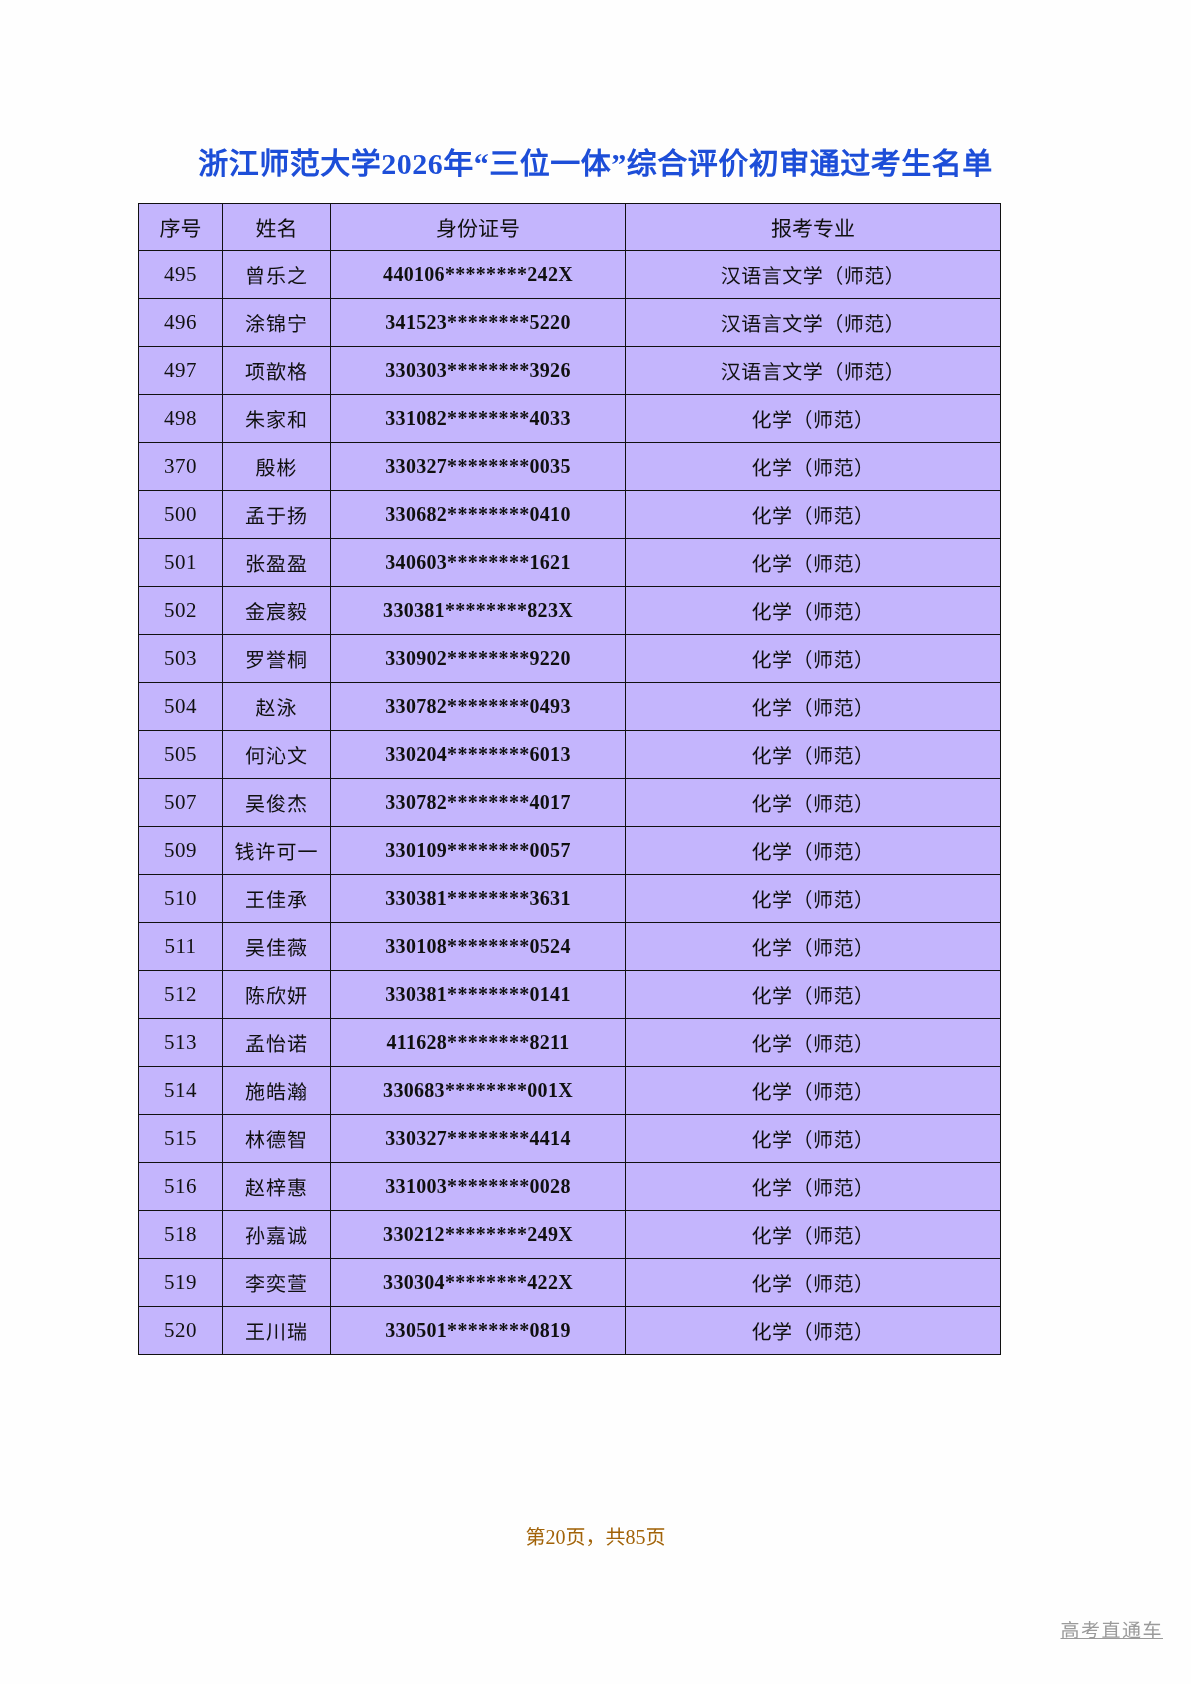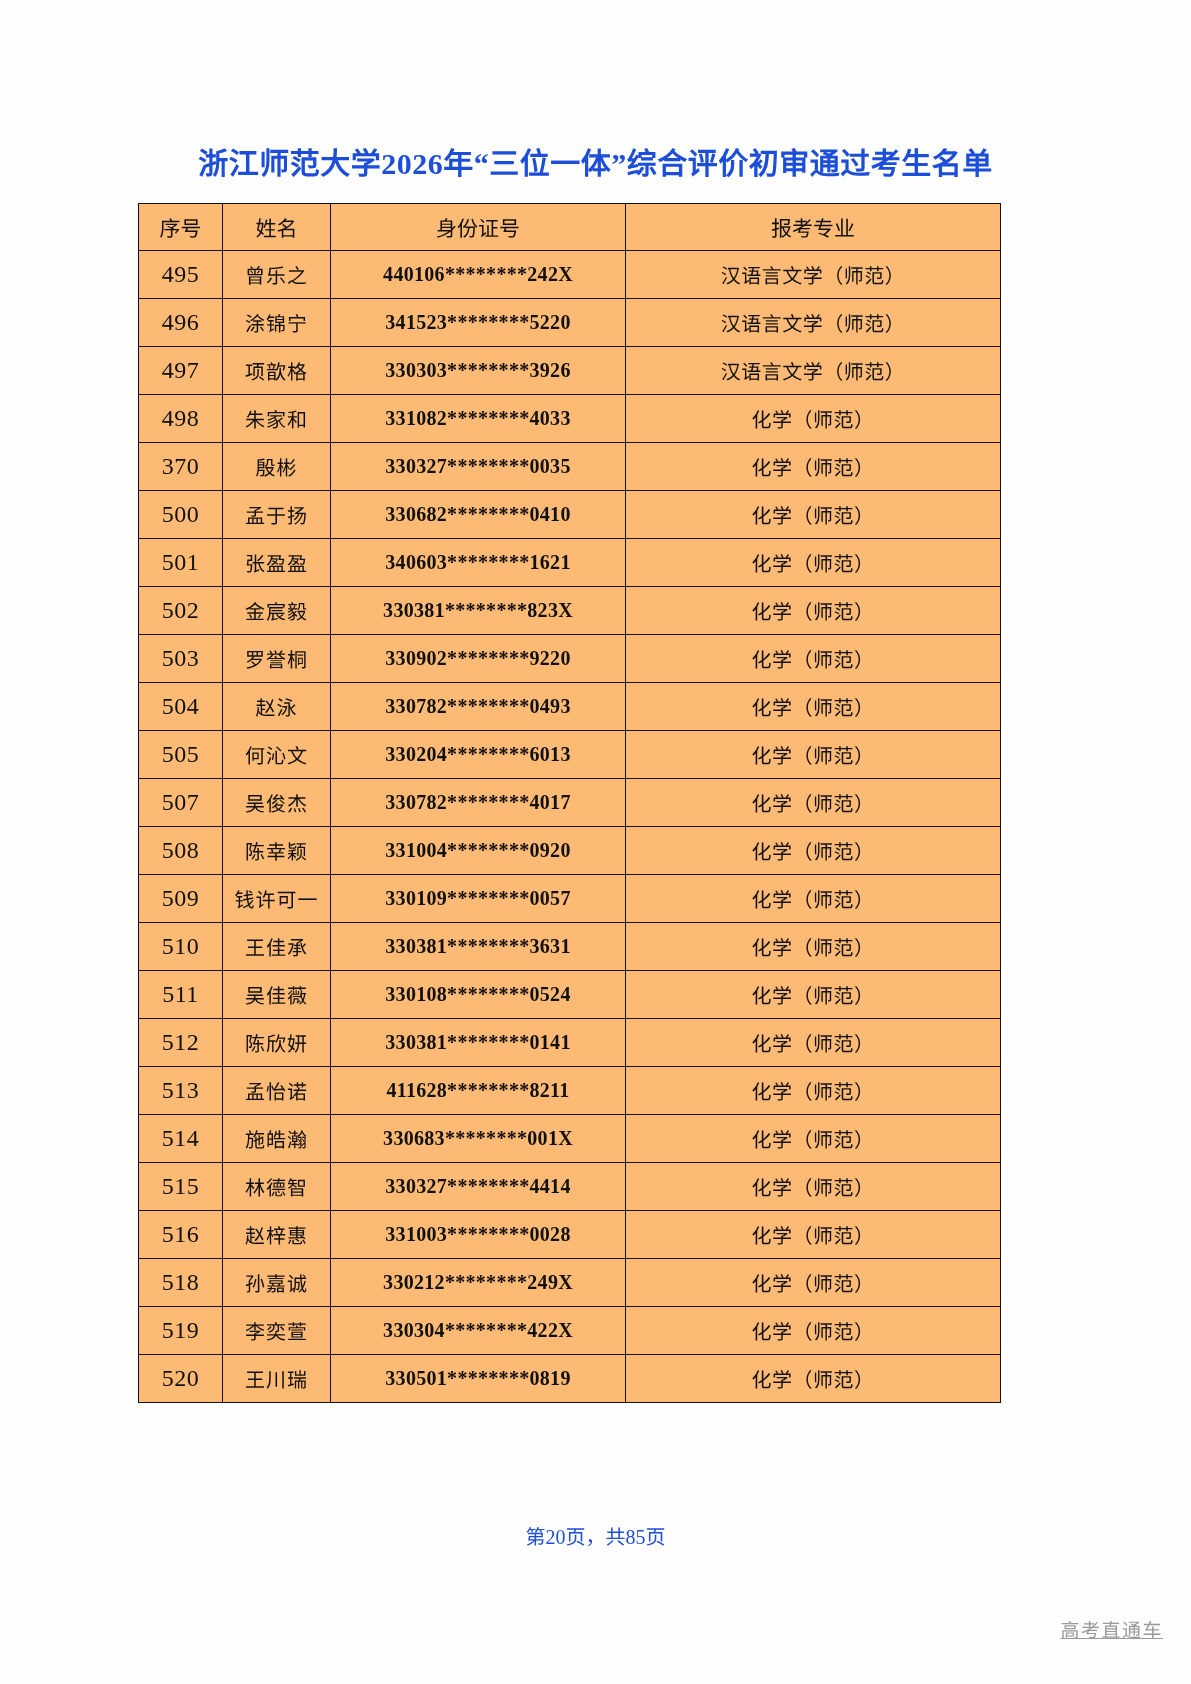--- a/index.html
+++ b/index.html
@@ -43,21 +43,21 @@
     position: absolute;
     top: 203px;
     left: 138px;
     width: 862px;
   }
 
   table.roster {
     border-collapse: collapse;
     width: 862px;
     table-layout: fixed;
-    background: #fdba74;
+    background: #c4b5fd;
   }
 
   table.roster col.c-seq   { width: 84px;  }
   table.roster col.c-name  { width: 108px; }
   table.roster col.c-id    { width: 295px; }
   table.roster col.c-major { width: 375px; }
 
   table.roster th,
   table.roster td {
     border: 1.6px solid #111111;
@@ -69,21 +69,21 @@
     color: #101010;
   }
 
   table.roster thead th {
     font-size: 21px;
     font-weight: normal;
     height: 46px;
   }
 
   td.seq {
-    font-size: 24px;
+    font-size: 21px;
     letter-spacing: 0.5px;
   }
   td.name {
     font-size: 20px;
     letter-spacing: 1px;
   }
   td.idno {
     font-size: 20px;
     letter-spacing: 0.3px;
     white-space: nowrap;
@@ -96,21 +96,21 @@
 
   
   .page-footer {
     position: absolute;
     top: 1521px;
     left: 0;
     width: 1191px;
     text-align: center;
     font-size: 20px;
     font-family: "Liberation Serif", "DejaVu Serif", serif;
-    color: #1d4ed8;
+    color: #a16207;
   }
 
   
   .watermark {
     position: absolute;
     top: 1615px;
     right: 28px;
     font-size: 19px;
     letter-spacing: 1.5px;
     color: #9a9a9a;
@@ -209,26 +209,20 @@
             <td class="idno">330204********6013</td>
             <td class="major">化学（师范）</td>
           </tr>
           <tr>
             <td class="seq">507</td>
             <td class="name">吴俊杰</td>
             <td class="idno">330782********4017</td>
             <td class="major">化学（师范）</td>
           </tr>
           <tr>
-            <td class="seq">508</td>
-            <td class="name">陈幸颖</td>
-            <td class="idno">331004********0920</td>
-            <td class="major">化学（师范）</td>
-          </tr>
-          <tr>
             <td class="seq">509</td>
             <td class="name">钱许可一</td>
             <td class="idno">330109********0057</td>
             <td class="major">化学（师范）</td>
           </tr>
           <tr>
             <td class="seq">510</td>
             <td class="name">王佳承</td>
             <td class="idno">330381********3631</td>
             <td class="major">化学（师范）</td>

